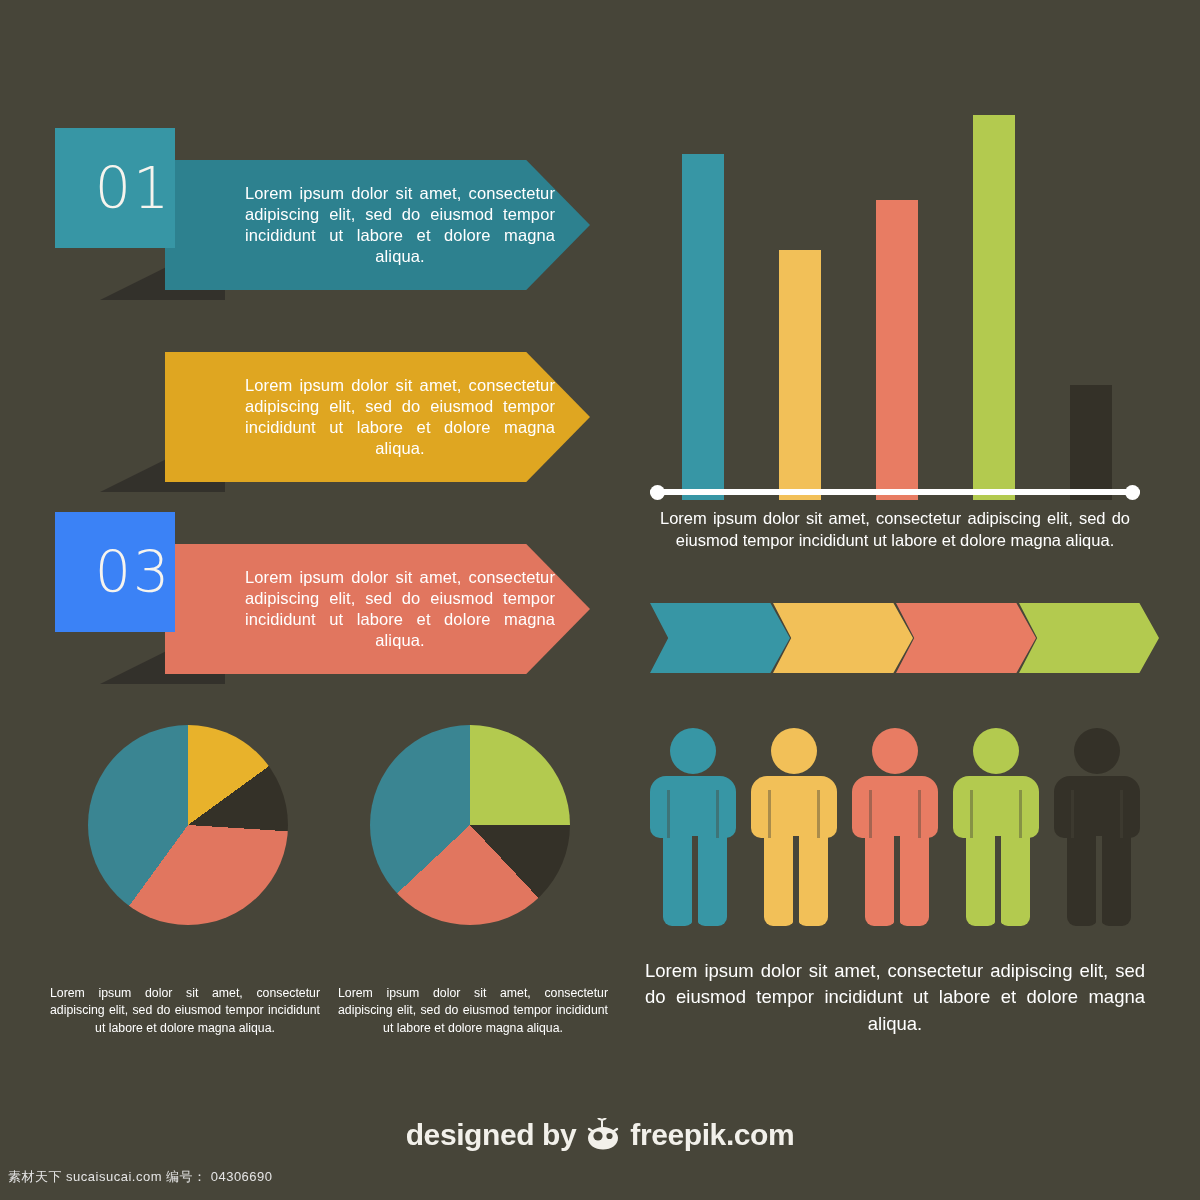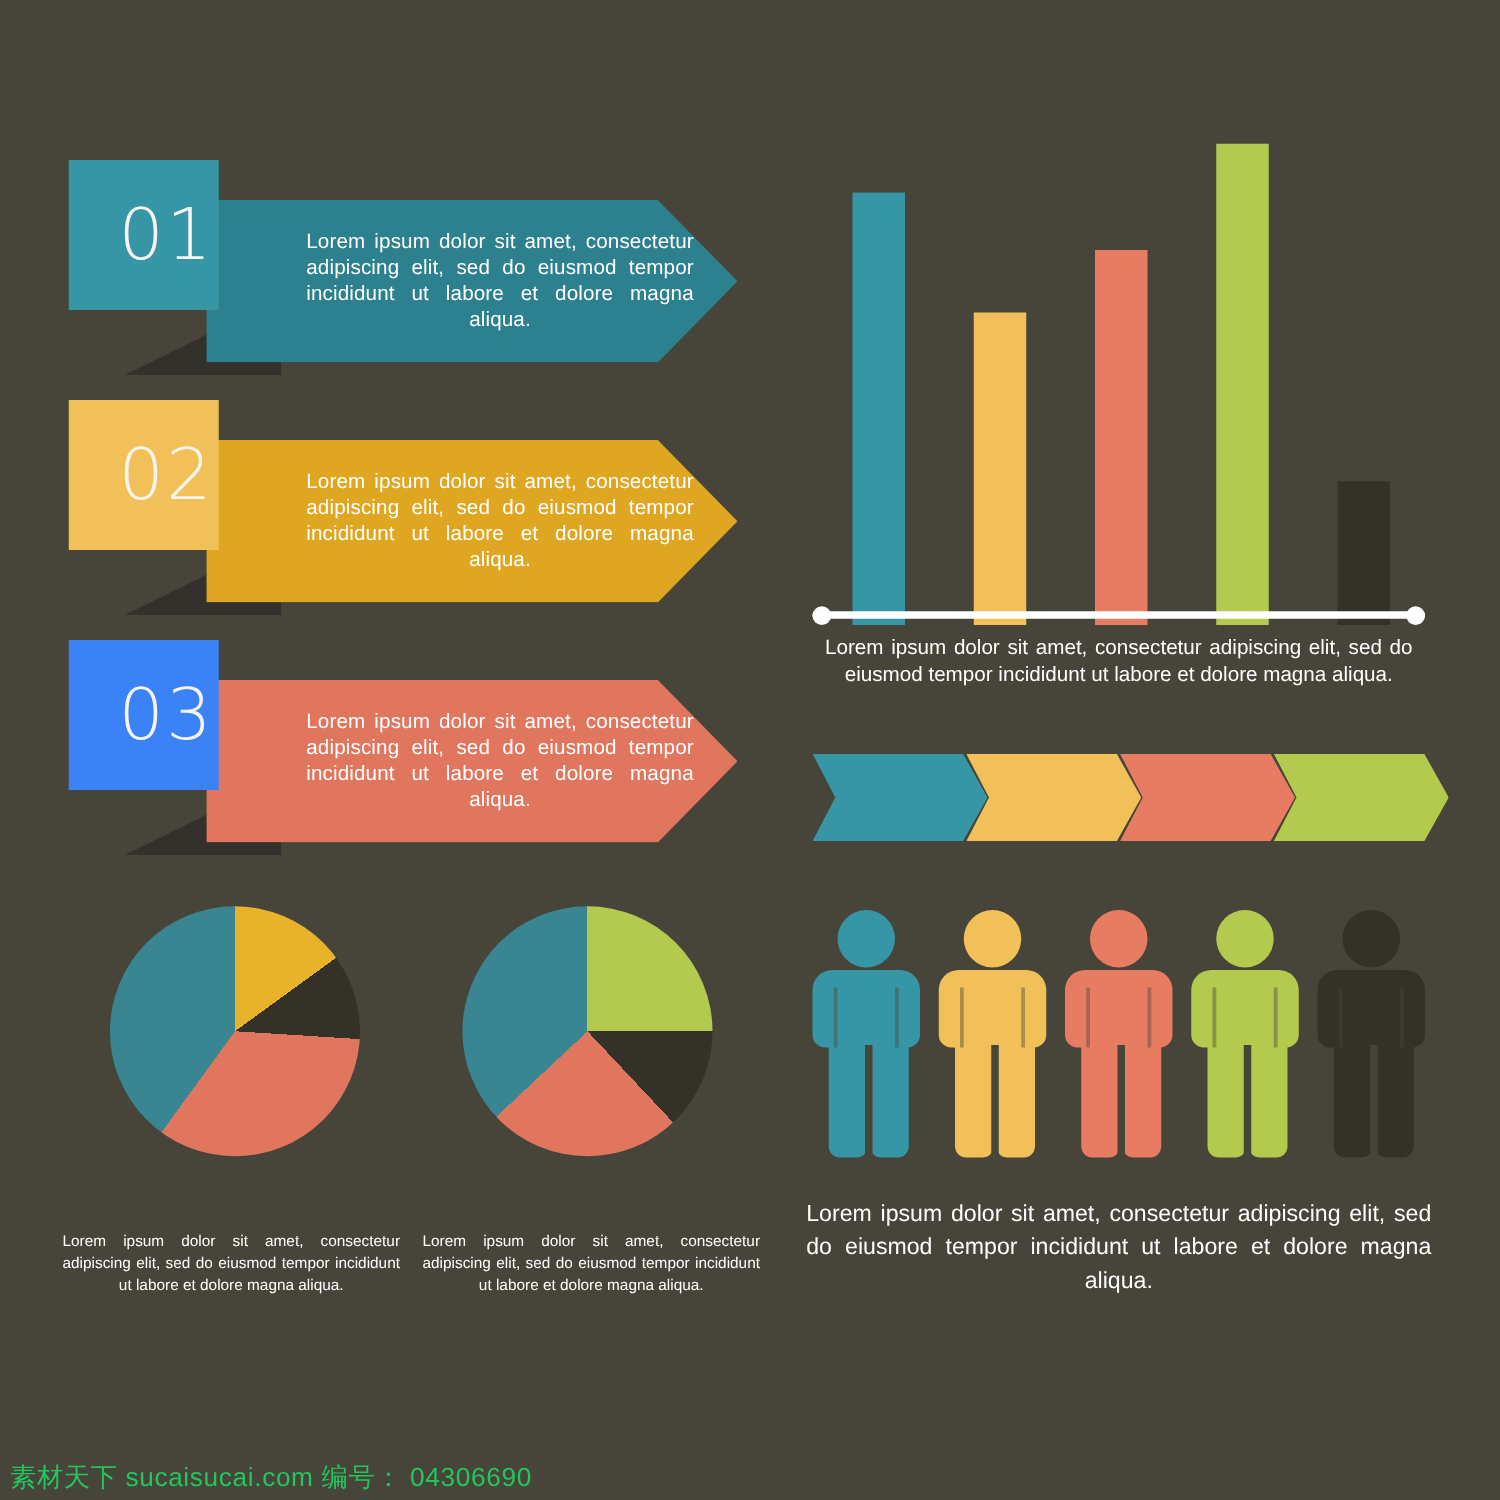--- a/index.html
+++ b/index.html
@@ -116,21 +116,21 @@
   
   #footer{
     position:absolute;left:0;top:1118px;width:1200px;
     display:flex;align-items:center;justify-content:center;gap:9px;
   }
   #footer .txt{color:#f2f0ea;font-size:30px;font-weight:bold;letter-spacing:-.4px;}
   #freepik-logo-icon{display:block;}
 
   #watermark{
     position:absolute;left:8px;top:1168px;
-    color:#22c55e;font-size:21px;letter-spacing:.5px;
+    color:#e5e5e5;font-size:13px;letter-spacing:.5px;
   }
 </style>
 </head>
 <body>
 
 <div class="stage">
 
   <div class="banner" id="banner-1">
     <div class="shadow"></div>
     <div class="arrow" style="background: rgb(45, 129, 143);">
@@ -138,23 +138,20 @@
     </div>
     <div class="numbox" style="background: rgb(55, 150, 165);">
       <span>01</span>
     </div>
   </div>
 
   <div class="banner" id="banner-2">
     <div class="shadow"></div>
     <div class="arrow" style="background: rgb(223, 166, 33);">
       <p>Lorem ipsum dolor sit amet, consectetur adipiscing elit, sed do eiusmod tempor incididunt ut labore et dolore magna aliqua.</p>
-    </div>
-    <div class="numbox" style="background: rgb(242, 192, 88);">
-      <span>02</span>
     </div>
   </div>
 
   <div class="banner" id="banner-3">
     <div class="shadow"></div>
     <div class="arrow" style="background: rgb(225, 118, 95);">
       <p>Lorem ipsum dolor sit amet, consectetur adipiscing elit, sed do eiusmod tempor incididunt ut labore et dolore magna aliqua.</p>
     </div>
     <div class="numbox" style="background: #3b82f6;">
       <span>03</span>
@@ -228,16 +225,27 @@
         <div class="body" style="background: rgb(52, 49, 40);"></div>
         <div class="leg-l" style="background: rgb(52, 49, 40);"></div>
         <div class="leg-r" style="background: rgb(52, 49, 40);"></div>
         <div class="arm-gap-l"></div>
         <div class="arm-gap-r"></div>
         <div class="leg-gap"></div>
       </div>
     </div>
   <div id="people-caption">Lorem ipsum dolor sit amet, consectetur adipiscing elit, sed do eiusmod tempor incididunt ut labore et dolore magna aliqua.</div>
 
+  <div id="footer">
+    <span class="txt">designed by</span>
+    <svg id="freepik-logo-icon" width="36" height="34" viewBox="0 0 36 34">
+      <path d="M18 9 C26 9 33 14 33 20 C33 27 26 31.5 18 31.5 C10 31.5 3 27 3 20 C3 14 10 9 18 9 Z" fill="#f2f0ea"></path>
+      <path d="M17 2 L17 9 M17 2 L13.5 0.5 M17 2 L20.5 0.5" stroke="#f2f0ea" stroke-width="2" fill="none" stroke-linecap="round"></path>
+      <path d="M4 11 L10 15 M32 11 L26 15" stroke="#f2f0ea" stroke-width="2.4" stroke-linecap="round"></path>
+      <circle cx="13" cy="18" r="4.6" fill="#474539"></circle>
+      <circle cx="24.5" cy="18" r="3.1" fill="#474539"></circle>
+    </svg>
+    <span class="txt">freepik.com</span>
+  </div>
 
   <div id="watermark">素材天下 sucaisucai.com  编号： 04306690</div>
 
 </div>
 
 </body></html>

